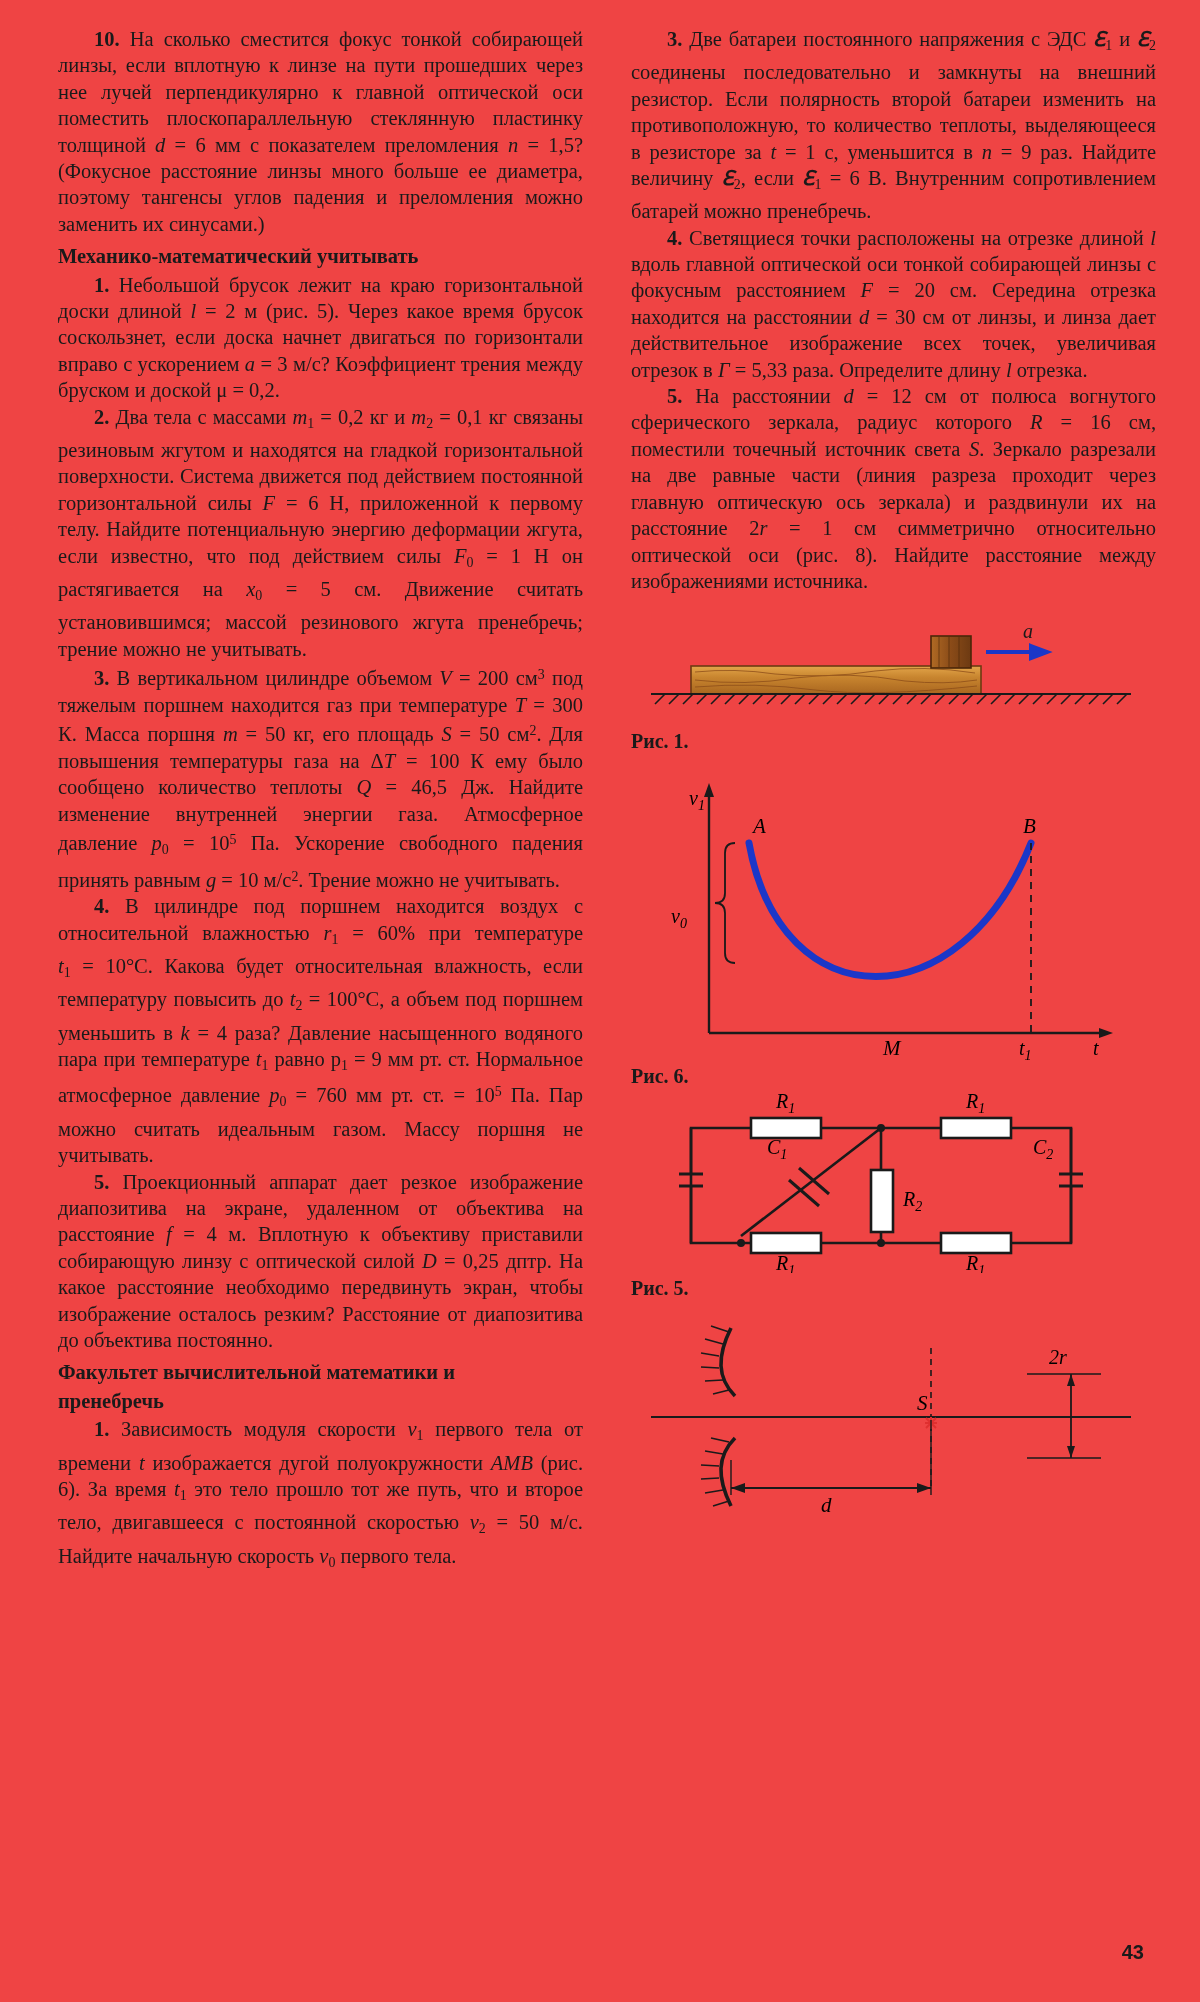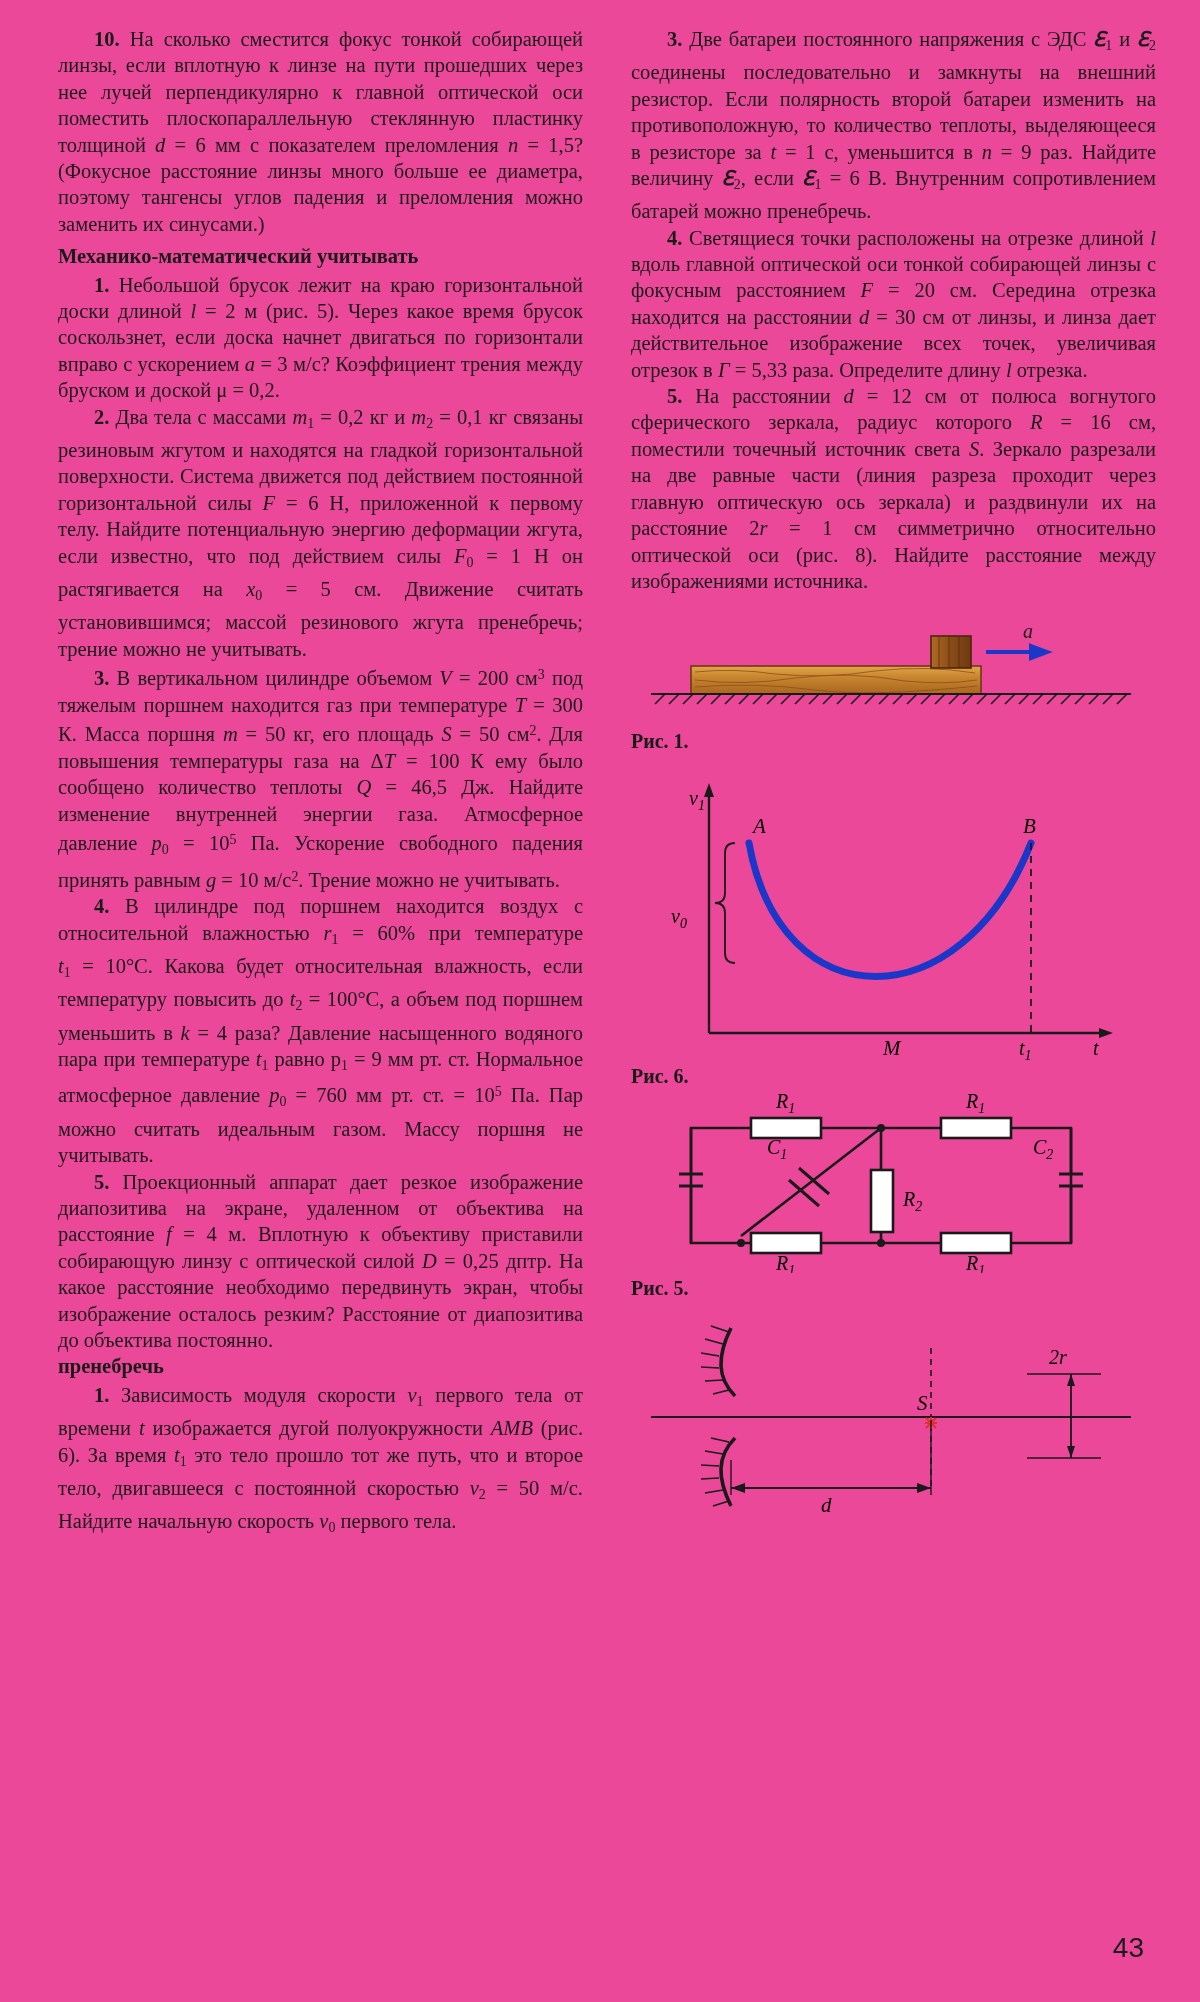--- a/index.html
+++ b/index.html
@@ -13,21 +13,21 @@
     position: relative;
     font-family: "Liberation Serif", serif;
     color: #1a1a1a;
     overflow: hidden;
   }
   .page {
     position: absolute;
     left: 0; top: 0;
     width: 1200px;
     height: 2002px;
-    background: #ec4899;
+    background: #ef4444;
   }
   .cols {
     position: absolute;
     left: 58px;
     top: 26px;
     width: 1098px;
     height: 1900px;
   }
   .col {
     position: absolute;
@@ -64,22 +64,22 @@
     font-family: "Liberation Serif", serif;
   }
   .figbox {
     position: relative;
     width: 525px;
   }
   .pagenum {
     position: absolute;
     right: 56px;
     bottom: 38px;
-    font-size: 28px;
-    font-weight: normal;
+    font-size: 20px;
+    font-weight: bold;
     font-family: "Liberation Sans", sans-serif;
   }
   svg { display: block; }
 </style>
 </head>
 <body>
 
 <div class="page">
   <div class="cols">
 
@@ -104,20 +104,21 @@
       </p>
 
       <p class="para">
         <span class="num">4.</span> В цилиндре под поршнем находится воздух с относительной влажностью <i class="v">r</i><sub>1</sub>&nbsp;=&nbsp;60% при температуре <i class="v">t</i><sub>1</sub>&nbsp;=&nbsp;10°С. Какова будет относительная влажность, если температуру повысить до <i class="v">t</i><sub>2</sub>&nbsp;=&nbsp;100°С, а объем под поршнем уменьшить в <i class="v">k</i>&nbsp;=&nbsp;4 раза? Давление насыщенного водяного пара при температуре <i class="v">t</i><sub>1</sub> равно p<sub>1</sub>&nbsp;=&nbsp;9 мм рт. ст. Нормальное атмосферное давление <i class="v">p</i><sub>0</sub>&nbsp;=&nbsp;760 мм рт. ст.&nbsp;=&nbsp;10<sup>5</sup> Па. Пар можно считать идеальным газом. Массу поршня не учитывать.
       </p>
 
       <p class="para">
         <span class="num">5.</span> Проекционный аппарат дает резкое изображение диапозитива на экране, удаленном от объектива на расстояние <i class="v">f</i>&nbsp;=&nbsp;4 м. Вплотную к объективу приставили собирающую линзу с оптической силой <i class="v">D</i>&nbsp;=&nbsp;0,25 дптр. На какое расстояние необходимо передвинуть экран, чтобы изображение осталось резким? Расстояние от диапозитива до объектива постоянно.
       </p>
 
+      <h3 class="section">Факультет вычислительной математики и</h3>
       <h3 class="section" style="margin-top:0">пренебречь</h3>
 
       <p class="para">
         <span class="num">1.</span> Зависимость модуля скорости <i class="v">v</i><sub>1</sub> первого тела от времени <i class="v">t</i> изображается дугой полуокружности <i class="v">AMB</i> (рис. 6). За время <i class="v">t</i><sub>1</sub> это тело прошло тот же путь, что и второе тело, двигавшееся с постоянной скоростью <i class="v">v</i><sub>2</sub>&nbsp;=&nbsp;50 м/с. Найдите начальную скорость <i class="v">v</i><sub>0</sub> первого тела.
       </p>
 
     </div>
 
     <div class="col col-right">
 

